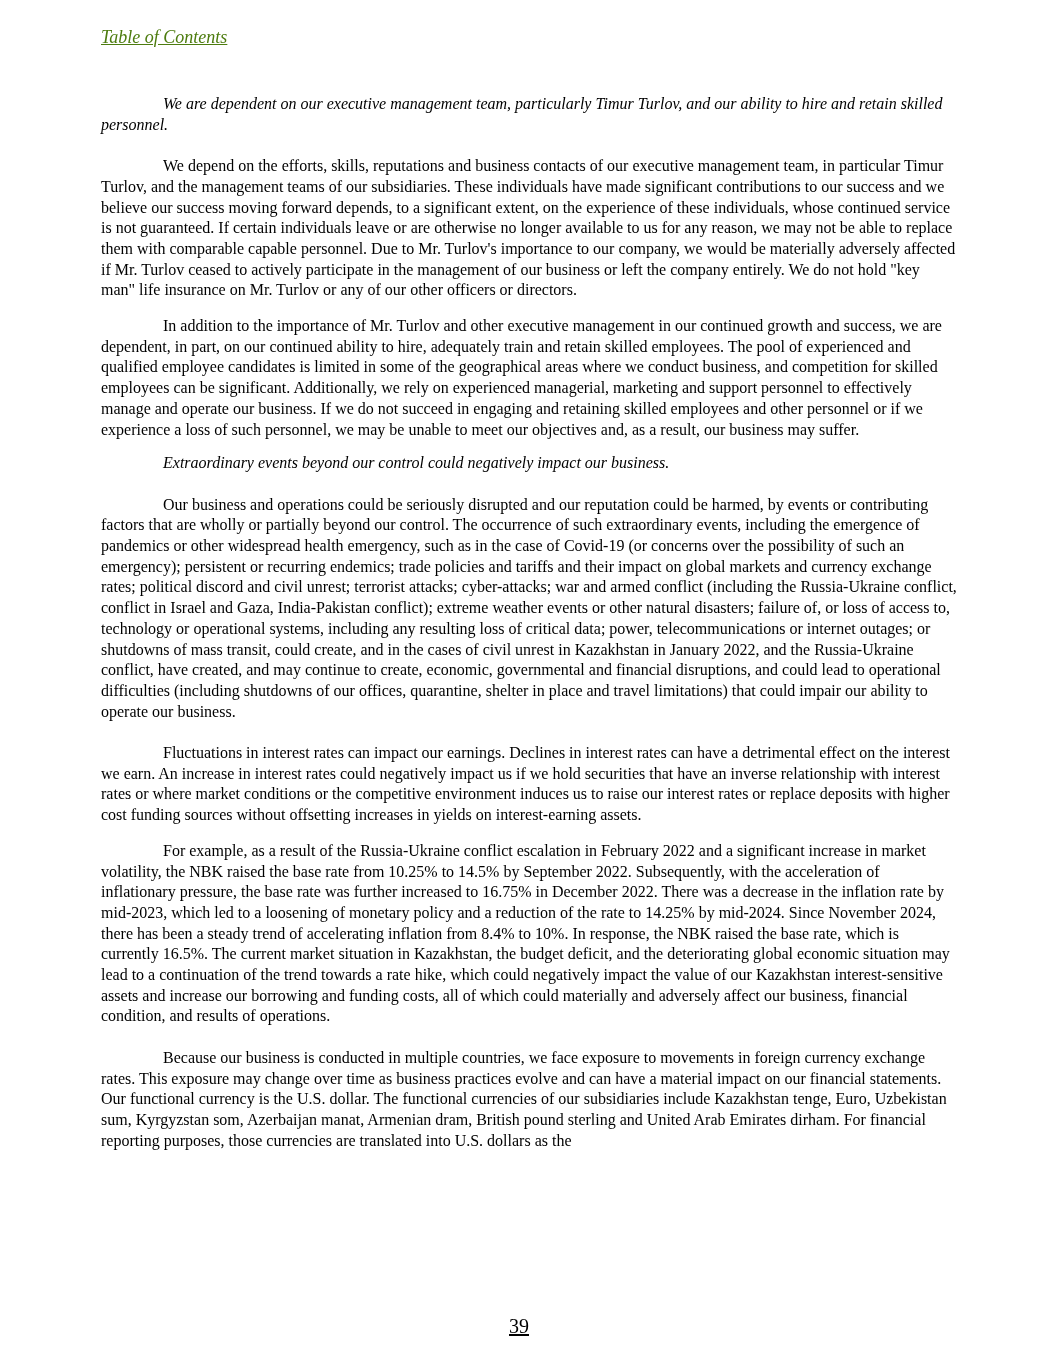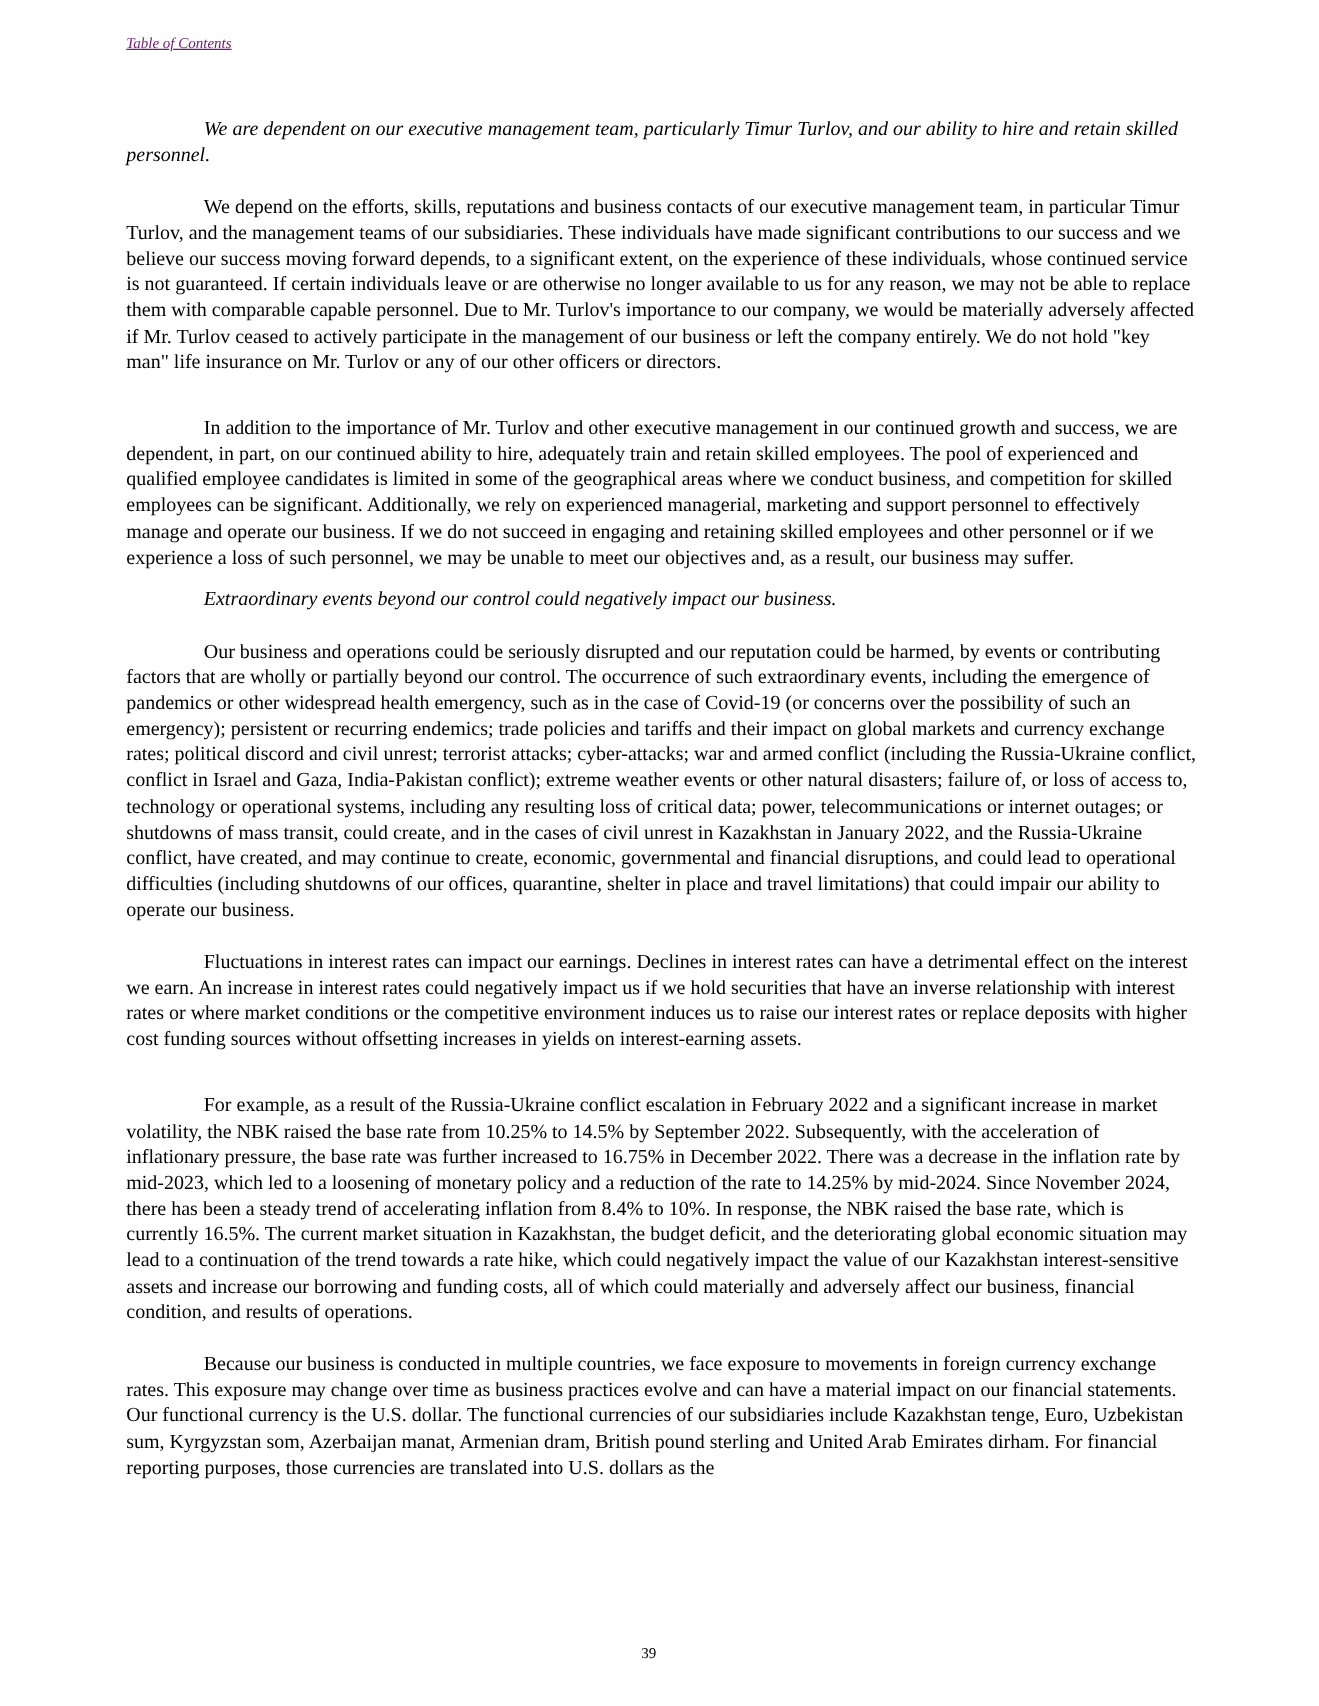--- a/index.html
+++ b/index.html
@@ -12,23 +12,23 @@
       height: 1365px;
       position: relative;
       font-family: "Liberation Serif", "DejaVu Serif", serif;
       color: #000000;
       overflow: hidden;
     }
     .toc-link {
       position: absolute;
       left: 101px;
       top: 27px;
-      font-size: 12px;
+      font-size: 18px;
       font-style: italic;
-      color: #701a75;
+      color: #4d7c0f;
       text-decoration: underline;
       cursor: pointer;
     }
     .content {
       position: absolute;
       left: 101px;
       top: 94px;
       width: 856px;
       font-size: 16px;
       line-height: 20.7px;
@@ -38,29 +38,30 @@
       font-style: italic;
       text-indent: 62px;
       margin: 0;
     }
     .para {
       text-indent: 62px;
       margin: 0;
       font-family: Liberation Serif, serif;
     }
     .gap-after-heading { margin-top: 20.7px; }
-    .gap-after-para { margin-top: 32px; }
+    .gap-after-para { margin-top: 15px; }
     .gap-small { margin-top: 13px; }
     .page-number {
       position: absolute;
       left: 0;
       width: 1038px;
       top: 1315px;
       text-align: center;
-      font-size: 12px;
+      font-size: 20px;
+      text-decoration: underline;
     }
   </style>
 </head>
 <body>
 
 <a class="toc-link">Table of Contents</a>
 
 <div class="content">
   <p class="heading">We are dependent on our executive management team, particularly Timur Turlov, and our ability to hire and retain skilled personnel.</p>
   <p class="para gap-after-heading">We depend on the efforts, skills, reputations and business contacts of our executive management team, in particular Timur Turlov, and the management teams of our subsidiaries. These individuals have made significant contributions to our success and we believe our success moving forward depends, to a significant extent, on the experience of these individuals, whose continued service is not guaranteed. If certain individuals leave or are otherwise no longer available to us for any reason, we may not be able to replace them with comparable capable personnel. Due to Mr. Turlov's importance to our company, we would be materially adversely affected if Mr. Turlov ceased to actively participate in the management of our business or left the company entirely. We do not hold "key man" life insurance on Mr. Turlov or any of our other officers or directors.</p>

